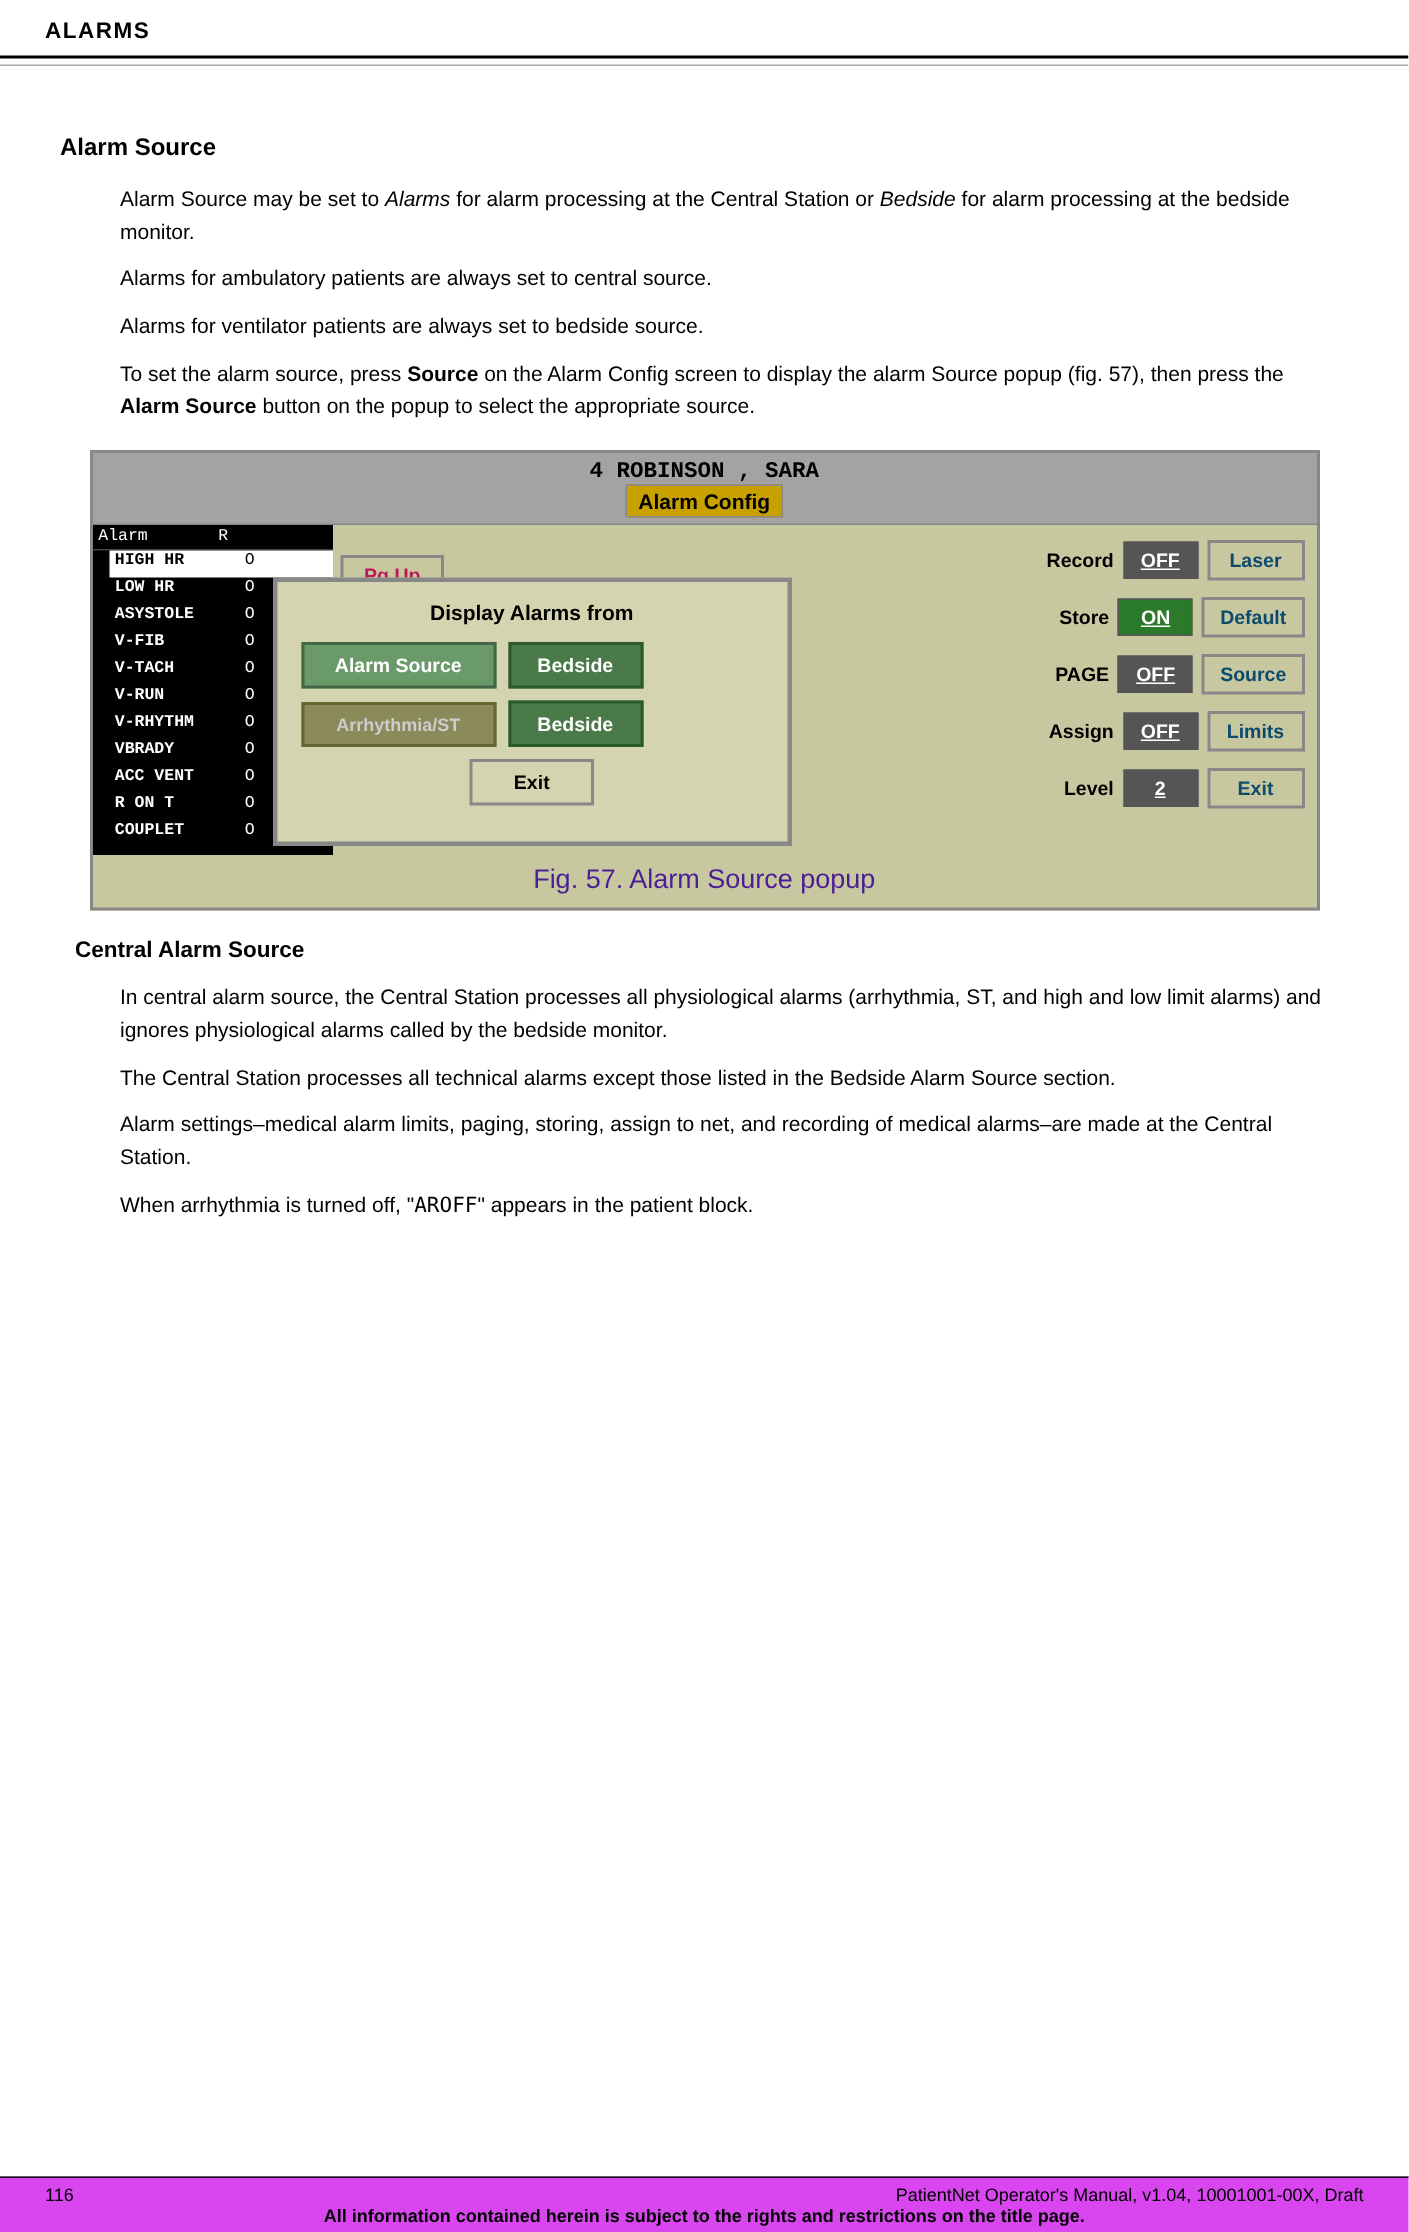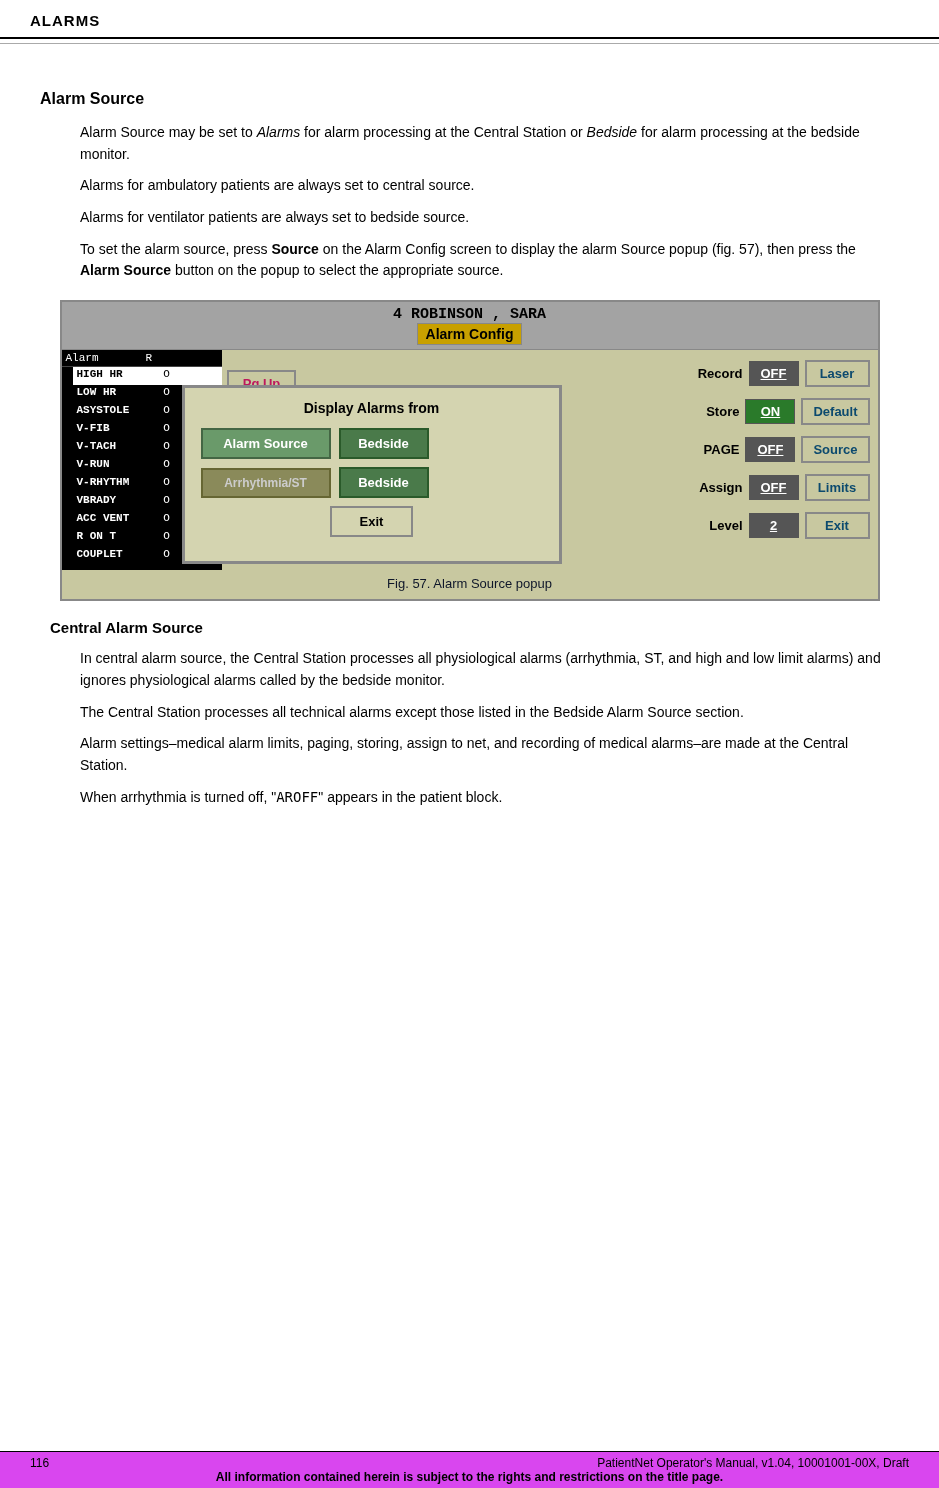--- a/index.html
+++ b/index.html
@@ -134,21 +134,21 @@
     .alarm-val {
       width: 20px;
       text-align: center;
     }
 
     
     .popup-overlay {
       position: absolute;
       left: 120px;
       top: 35px;
-      width: 380px;
+      width: 346px;
       background: #d4d4b0;
       border: 3px solid #888;
       z-index: 10;
       padding: 12px 16px 16px 16px;
     }
     .popup-title {
       font-size: 14px;
       font-weight: bold;
       text-align: center;
       margin-bottom: 12px;
@@ -268,23 +268,23 @@
     }
 
     .arrow-btn {
       font-size: 14px;
       color: #000;
       padding: 2px 8px;
     }
 
     .figure-caption {
       text-align: center;
-      font-size: 13px;
+      font-size: 18px;
       padding: 6px 0 8px 0;
-      color: #0f172a;
+      color: #4c1d95;
     }
 
     .divider {
       border: none;
       border-top: 1px solid #aaa;
       margin: 4px 0 16px 0;
     }
 
     .monitor-middle-col {
       width: 80px;

